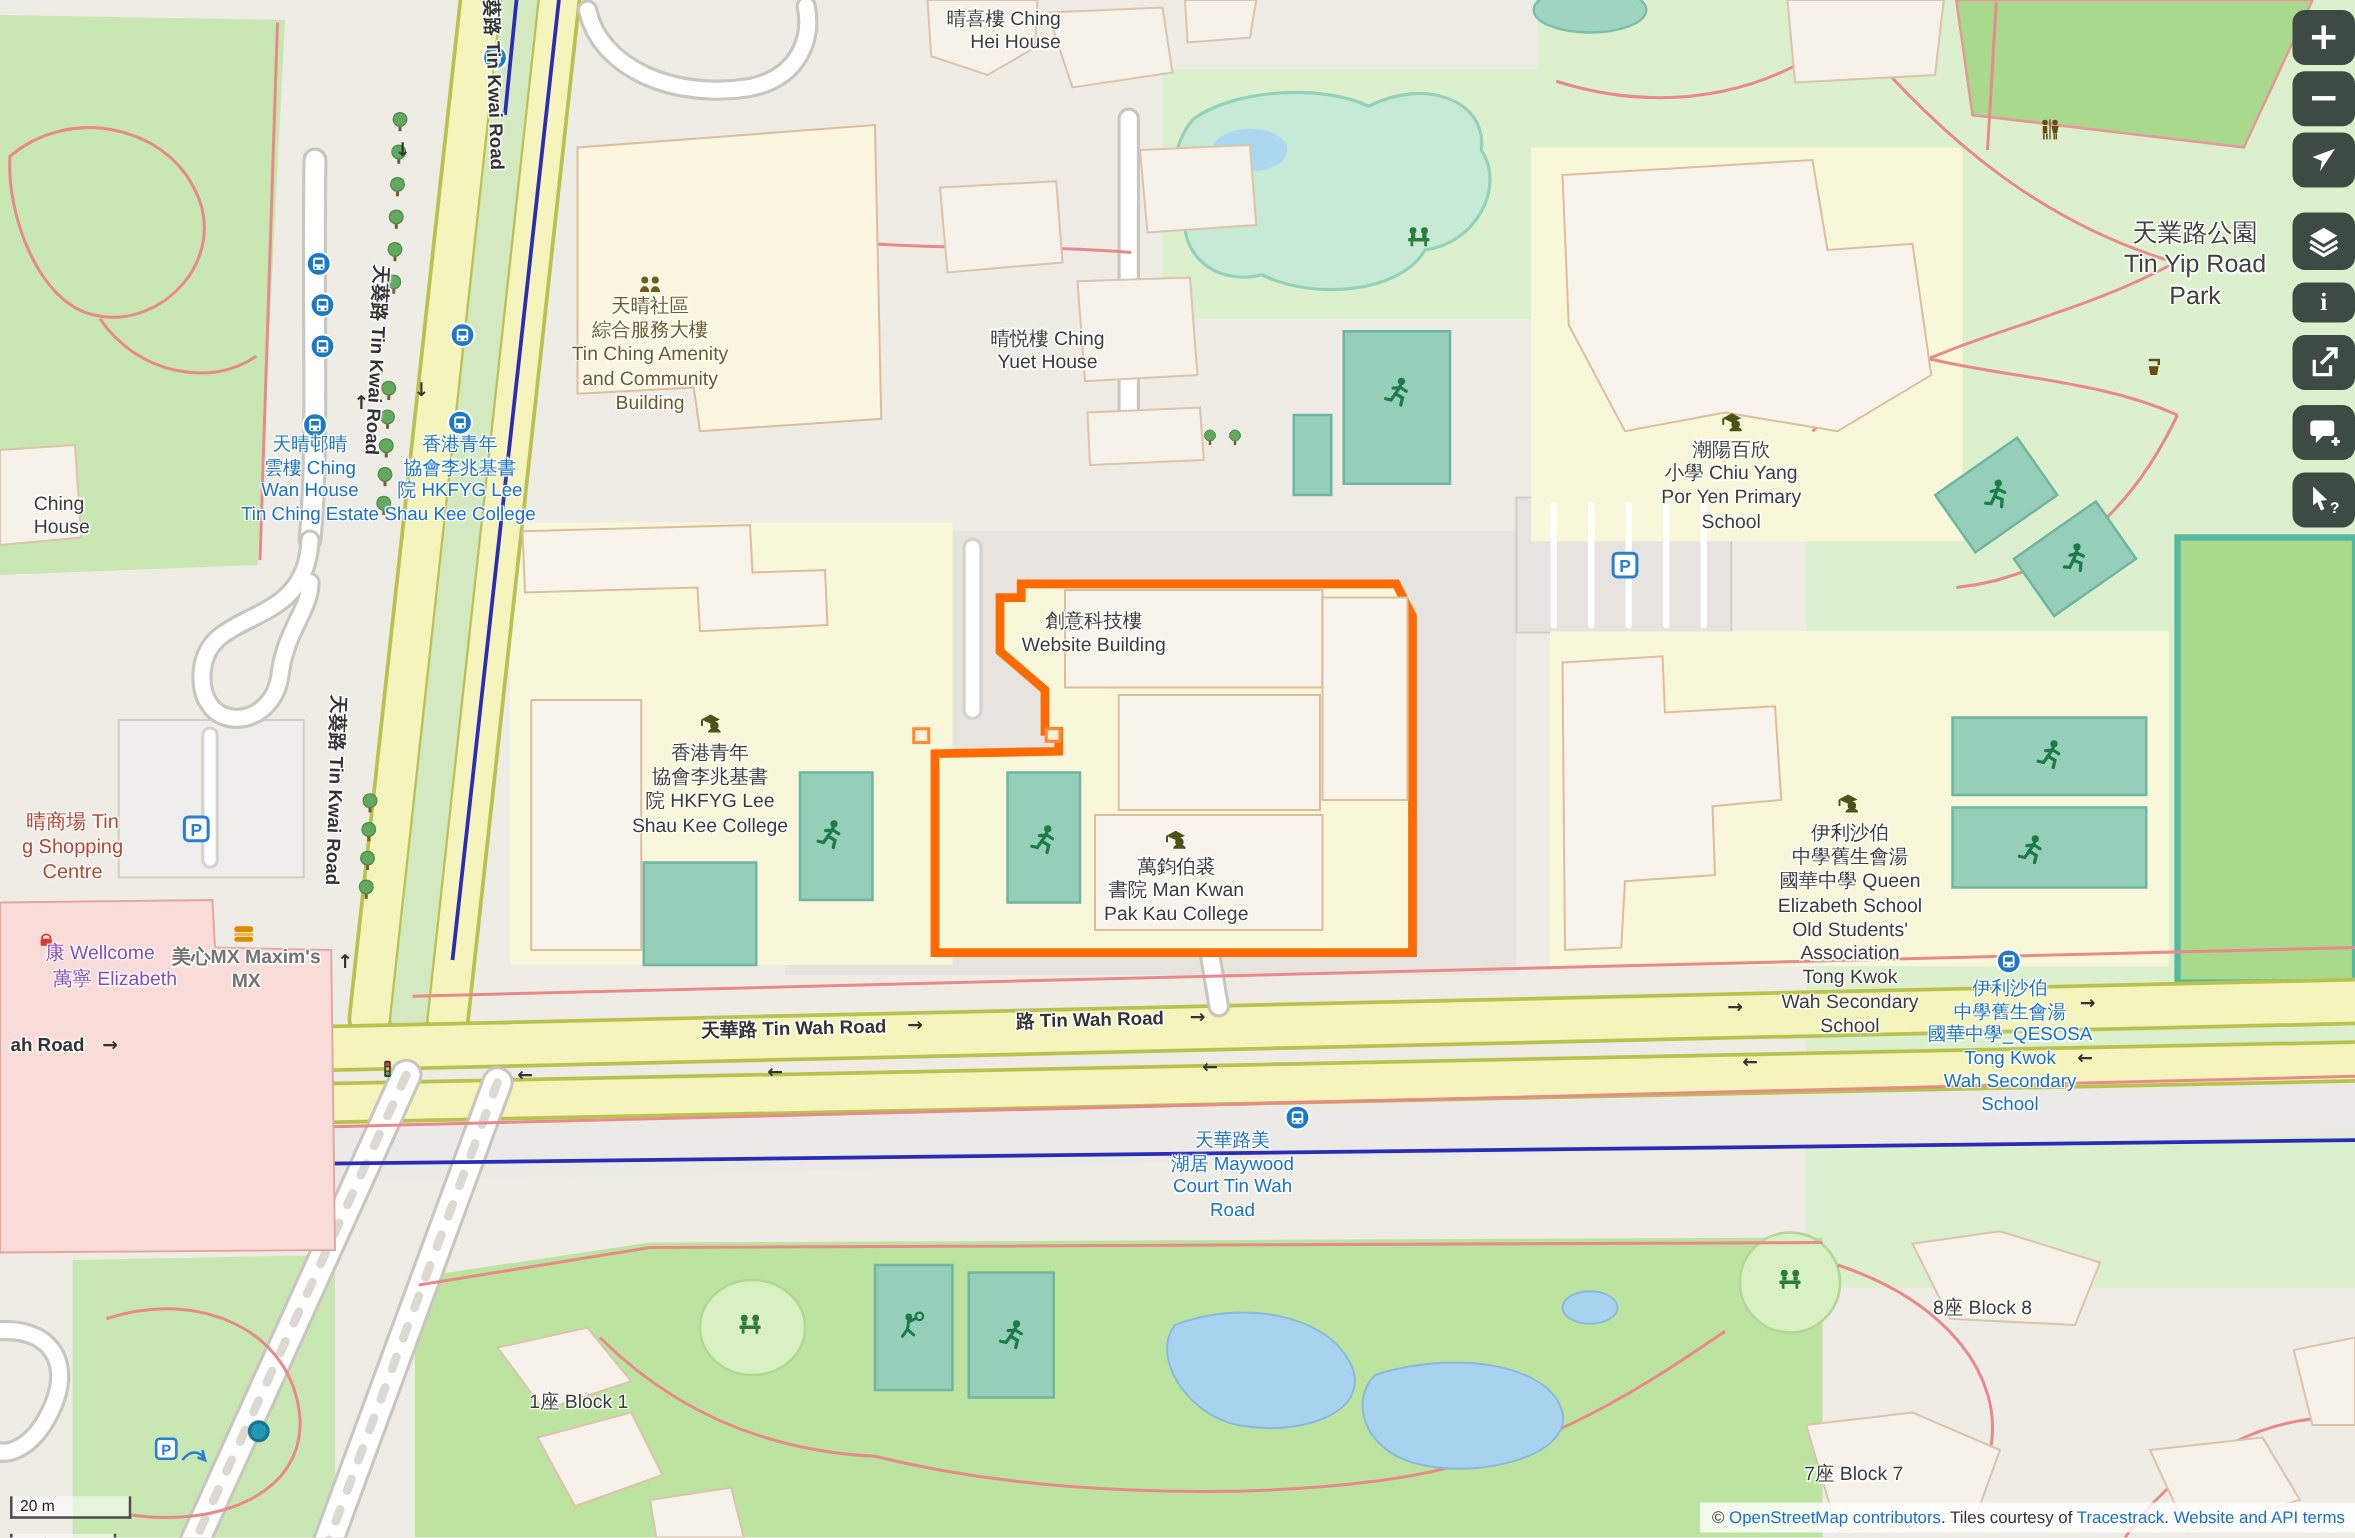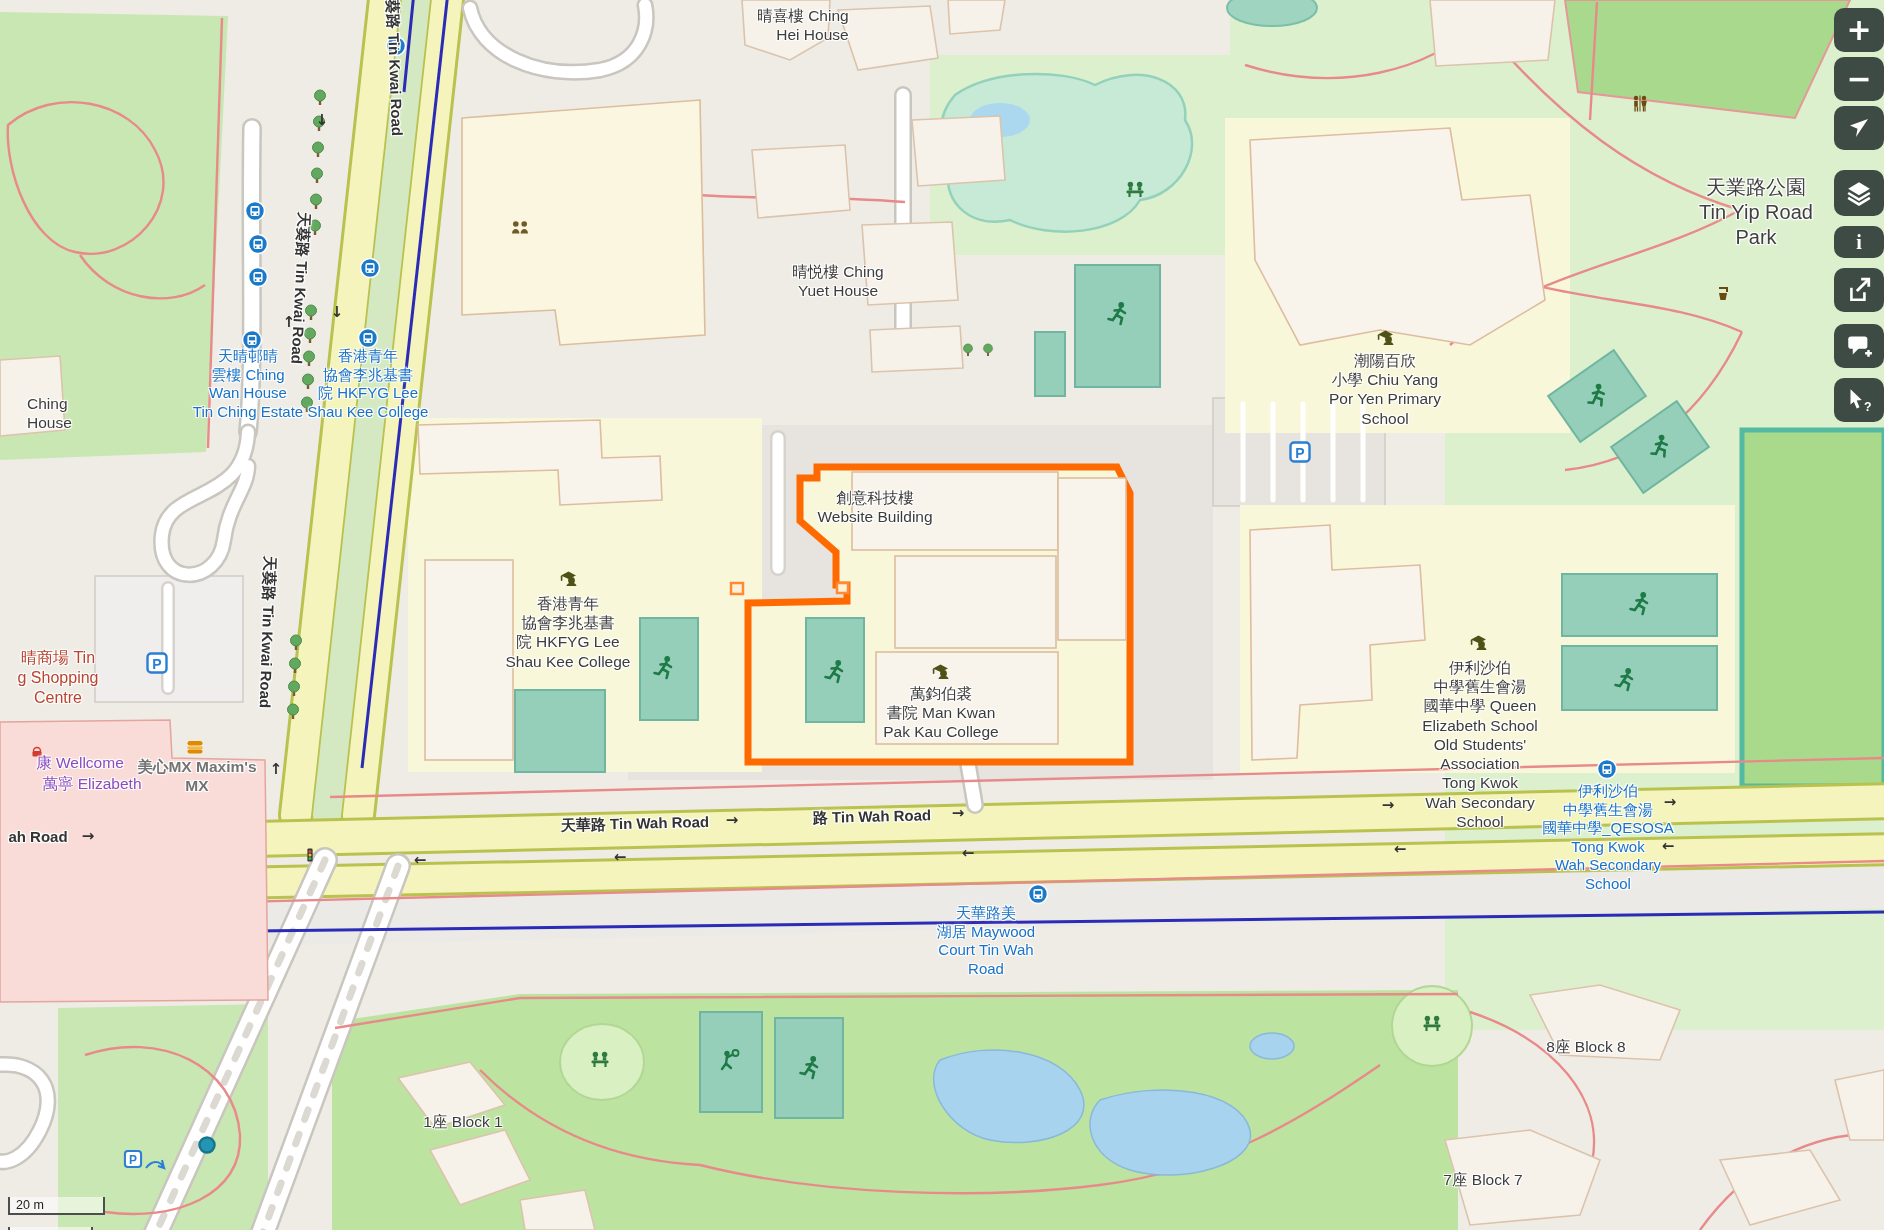--- a/index.html
+++ b/index.html
@@ -358,20 +358,25 @@
     <use href="#i-tree" xlink:href="#i-tree" transform="translate(294,691)"></use>
     <use href="#i-tree" xlink:href="#i-tree" transform="translate(293,714)"></use>
   </g>
 </svg>
 
 <div class="lbl" style="left:803px;top:25px;text-align:right;">晴喜樓 Ching
 Hei House</div>
 <div class="lbl road-lbl rotA" style="left:394px;top:60px;">天葵路 Tin Kwai Road</div>
 <div class="lbl road-lbl rotB" style="left:300px;top:288px;">天葵路 Tin Kwai Road</div>
 <div class="lbl road-lbl rotC" style="left:267px;top:632px;">天葵路 Tin Kwai Road</div>
+<div class="lbl brown" style="left:520px;top:284px;">天晴社區
+綜合服務大樓
+Tin Ching Amenity
+and Community
+Building</div>
 <div class="lbl" style="left:838px;top:281px;">晴悦樓 Ching
 Yuet House</div>
 <div class="lbl" style="left:1385px;top:389px;">潮陽百欣
 小學 Chiu Yang
 Por Yen Primary
 School</div>
 <div class="lbl park-lbl" style="left:1756px;top:212px;">天業路公園
 Tin Yip Road
 Park</div>
 <div class="lbl blue" style="left:248px;top:384px;">天晴邨晴
@@ -481,14 +486,16 @@
     <path d="M4 2 L14 11.5 L9.5 12 L12 18 L9.5 19 L7 13 L4 15.5 Z" fill="#fff"></path>
     <text x="16" y="21" font-size="11" font-weight="bold" fill="#fff" font-family="Liberation Sans, sans-serif">?</text>
   </svg>
 </button>
 
 <div class="scalebar">
   <div class="scale-row scale-m">20 m</div>
   <div class="scale-row scale-ft">50 ft</div>
 </div>
 
-
+<div class="attribution"><span>© </span><a>OpenStreetMap contributors</a><span>. Tiles courtesy of </span><a>Tracestrack</a><span>. </span><a>Website and API terms</a>
 </div>
 
+</div>
+
 </body></html>

